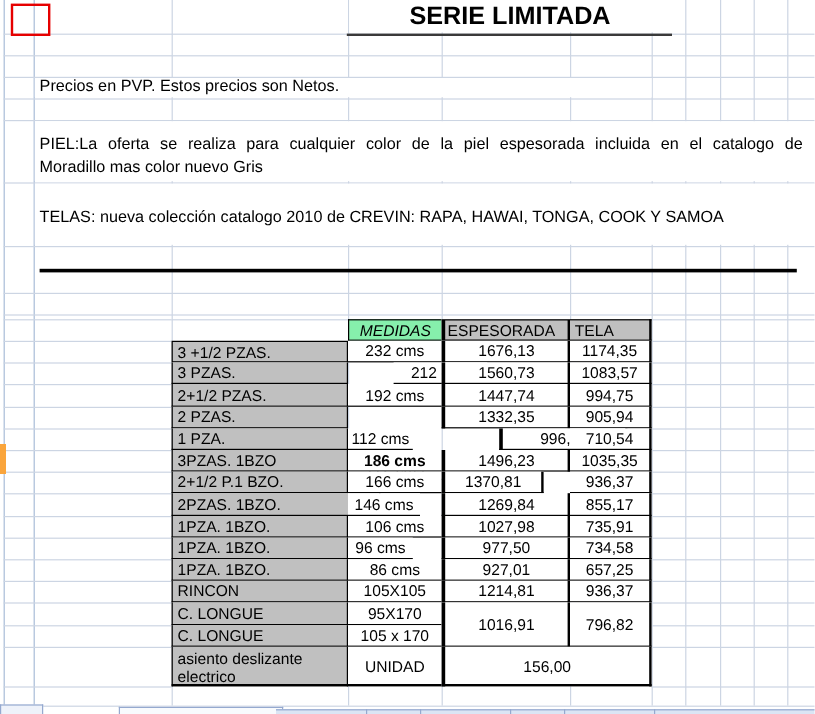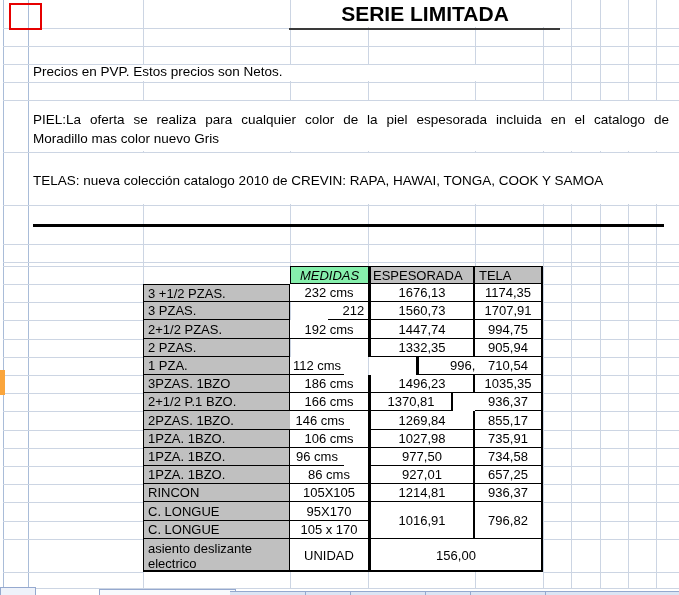--- a/index.html
+++ b/index.html
@@ -112,35 +112,35 @@
     <div class="cell ctr gray" style="left: 290px; top: 266px; width: 78px; height: 18px; line-height: 18px; background: #86efac; border-top: 1px solid rgb(0, 0, 0); border-left: 1px solid rgb(0, 0, 0); border-bottom: 1px solid rgb(0, 0, 0); font-style: italic;">MEDIDAS</div>
     <div class="cell gray" style="left: 368px; top: 266px; width: 107px; height: 18px; line-height: 18px; background: rgb(192, 192, 192); border-width: 1px 2px 1px 3px; border-style: solid; border-color: rgb(0, 0, 0); padding-left: 2px;">ESPESORADA</div>
     <div class="cell gray" style="left: 475px; top: 266px; width: 68px; height: 18px; line-height: 18px; background: rgb(192, 192, 192); border-top: 1px solid rgb(0, 0, 0); border-right: 2px solid rgb(0, 0, 0); border-bottom: 1px solid rgb(0, 0, 0); padding-left: 4px;">TELA</div>
     <div class="cell gray lbl" style="left: 143px; top: 284px; width: 147px; height: 18px; line-height: 18px; border-width: 1px; border-style: solid; border-color: rgb(0, 0, 0);">3 +1/2 PZAS.</div>
     <div class="cell ctr" style="left: 290px; top: 284px; width: 78px; height: 18px; line-height: 18px; border-bottom: 1px solid rgb(0, 0, 0);">232 cms</div>
     <div class="cell num" style="left: 368px; top: 284px; width: 107px; height: 18px; line-height: 18px; border-left: 3px solid rgb(0, 0, 0); border-right: 2px solid rgb(0, 0, 0); border-bottom: 1px solid rgb(0, 0, 0);">1676,13</div>
     <div class="cell num" style="left: 475px; top: 284px; width: 68px; height: 18px; line-height: 18px; border-right: 2px solid rgb(0, 0, 0); border-bottom: 1px solid rgb(0, 0, 0);">1174,35</div>
     <div class="cell gray lbl" style="left: 143px; top: 302px; width: 147px; height: 18px; line-height: 18px; border-left: 1px solid rgb(0, 0, 0); border-right: 1px solid rgb(0, 0, 0); border-bottom: 1px solid rgb(0, 0, 0); border-top: none;">3 PZAS.</div>
     <div class="cell ctr" style="left: 290px; top: 302px; width: 78px; height: 18px; line-height: 18px; border-bottom: 1px solid rgb(0, 0, 0); margin-left: 38px;">212 cms</div>
     <div class="cell num" style="left: 368px; top: 302px; width: 107px; height: 18px; line-height: 18px; border-left: 3px solid rgb(0, 0, 0); border-right: 2px solid rgb(0, 0, 0); border-bottom: 1px solid rgb(0, 0, 0);">1560,73</div>
-    <div class="cell num" style="left: 475px; top: 302px; width: 68px; height: 18px; line-height: 18px; border-right: 2px solid rgb(0, 0, 0); border-bottom: 1px solid rgb(0, 0, 0);">1707,91</div>
+    <div class="cell num" style="left: 475px; top: 302px; width: 68px; height: 18px; line-height: 18px; border-right: 2px solid rgb(0, 0, 0); border-bottom: 1px solid rgb(0, 0, 0);">1083,57</div>
     <div class="cell gray lbl" style="left: 143px; top: 320px; width: 147px; height: 19px; line-height: 19px; border-left: 1px solid rgb(0, 0, 0); border-right: 1px solid rgb(0, 0, 0); border-bottom: 1px solid rgb(0, 0, 0); border-top: none;">2+1/2 PZAS.</div>
     <div class="cell ctr" style="left: 290px; top: 320px; width: 78px; height: 19px; line-height: 19px; border-bottom: 1px solid rgb(0, 0, 0);">192 cms</div>
     <div class="cell num" style="left: 368px; top: 320px; width: 107px; height: 19px; line-height: 19px; border-left: 3px solid rgb(0, 0, 0); border-right: 2px solid rgb(0, 0, 0); border-bottom: 1px solid rgb(0, 0, 0);">1447,74</div>
     <div class="cell num" style="left: 475px; top: 320px; width: 68px; height: 19px; line-height: 19px; border-right: 2px solid rgb(0, 0, 0); border-bottom: 1px solid rgb(0, 0, 0);">994,75</div>
     <div class="cell gray lbl" style="left: 143px; top: 339px; width: 147px; height: 18px; line-height: 18px; border-left: 1px solid rgb(0, 0, 0); border-right: 1px solid rgb(0, 0, 0); border-bottom: 1px solid rgb(0, 0, 0); border-top: none;">2 PZAS.</div>
     <div class="cell ctr" style="left: 290px; top: 339px; width: 78px; height: 18px; line-height: 18px; border-bottom: 1px solid rgb(0, 0, 0); margin-top: 43px;">172 cms</div>
     <div class="cell num" style="left: 368px; top: 339px; width: 107px; height: 18px; line-height: 18px; border-left: 3px solid rgb(0, 0, 0); border-right: 2px solid rgb(0, 0, 0); border-bottom: 1px solid rgb(0, 0, 0);">1332,35</div>
     <div class="cell num" style="left: 475px; top: 339px; width: 68px; height: 18px; line-height: 18px; border-right: 2px solid rgb(0, 0, 0); border-bottom: 1px solid rgb(0, 0, 0);">905,94</div>
     <div class="cell gray lbl" style="left: 143px; top: 357px; width: 147px; height: 18px; line-height: 18px; border-left: 1px solid rgb(0, 0, 0); border-right: 1px solid rgb(0, 0, 0); border-bottom: 1px solid rgb(0, 0, 0); border-top: none;">1 PZA.</div>
     <div class="cell ctr" style="left: 290px; top: 357px; width: 54px; height: 18px; line-height: 18px; border-bottom: 1px solid rgb(0, 0, 0);">112 cms</div>
     <div class="cell num" style="left: 368px; top: 357px; width: 107px; height: 18px; line-height: 18px; border-left: 3px solid rgb(0, 0, 0); border-right: 2px solid rgb(0, 0, 0); border-bottom: 1px solid rgb(0, 0, 0); margin-left: 48px;">996,73</div>
     <div class="cell num" style="left: 475px; top: 357px; width: 68px; height: 18px; line-height: 18px; border-right: 2px solid rgb(0, 0, 0); border-bottom: 1px solid rgb(0, 0, 0);">710,54</div>
     <div class="cell gray lbl" style="left: 143px; top: 375px; width: 147px; height: 18px; line-height: 18px; border-left: 1px solid rgb(0, 0, 0); border-right: 1px solid rgb(0, 0, 0); border-bottom: 1px solid rgb(0, 0, 0); border-top: none;">3PZAS. 1BZO</div>
-    <div class="cell ctr" style="left: 290px; top: 375px; width: 78px; height: 18px; line-height: 18px; border-bottom: 1px solid rgb(0, 0, 0);">186 cms</div>
+    <div class="cell ctr" style="left: 290px; top: 375px; width: 78px; height: 18px; line-height: 18px; border-bottom: 1px solid rgb(0, 0, 0); font-weight: bold;">186 cms</div>
     <div class="cell num" style="left: 368px; top: 375px; width: 107px; height: 18px; line-height: 18px; border-left: 3px solid rgb(0, 0, 0); border-right: 2px solid rgb(0, 0, 0); border-bottom: 1px solid rgb(0, 0, 0); overflow: visible;">1496,23</div>
     <div class="cell num" style="left: 475px; top: 375px; width: 68px; height: 18px; line-height: 18px; border-right: 2px solid rgb(0, 0, 0); border-bottom: 1px solid rgb(0, 0, 0);">1035,35</div>
     <div class="cell gray lbl" style="left: 143px; top: 393px; width: 147px; height: 18px; line-height: 18px; border-left: 1px solid rgb(0, 0, 0); border-right: 1px solid rgb(0, 0, 0); border-bottom: 1px solid rgb(0, 0, 0); border-top: none;">2+1/2 P.1 BZO.</div>
     <div class="cell ctr" style="left: 290px; top: 393px; width: 78px; height: 18px; line-height: 18px; border-bottom: 1px solid rgb(0, 0, 0);">166 cms</div>
     <div class="cell num" style="left: 368px; top: 393px; width: 85px; height: 18px; line-height: 18px; border-left: 3px solid rgb(0, 0, 0); border-right: 2px solid rgb(0, 0, 0); border-bottom: 1px solid rgb(0, 0, 0);">1370,81</div>
     <div class="cell num" style="left: 475px; top: 393px; width: 68px; height: 18px; line-height: 18px; border-right: 2px solid rgb(0, 0, 0); border-bottom: 1px solid rgb(0, 0, 0);">936,37</div>
     <div class="cell gray lbl" style="left: 143px; top: 411px; width: 174px; height: 19px; line-height: 19px; border-left: 1px solid rgb(0, 0, 0); border-right: 1px solid rgb(0, 0, 0); border-bottom: 1px solid rgb(0, 0, 0); border-top: none;">2PZAS. 1BZO.</div>
     <div class="cell ctr" style="left: 290px; top: 411px; width: 60px; height: 19px; line-height: 19px; border-bottom: 1px solid rgb(0, 0, 0);">146 cms</div>
     <div class="cell num" style="left: 368px; top: 411px; width: 107px; height: 19px; line-height: 19px; border-left: 3px solid rgb(0, 0, 0); border-right: 2px solid rgb(0, 0, 0); border-bottom: 1px solid rgb(0, 0, 0);">1269,84</div>
     <div class="cell num" style="left: 475px; top: 411px; width: 68px; height: 19px; line-height: 19px; border-right: 2px solid rgb(0, 0, 0); border-bottom: 1px solid rgb(0, 0, 0);">855,17</div>

